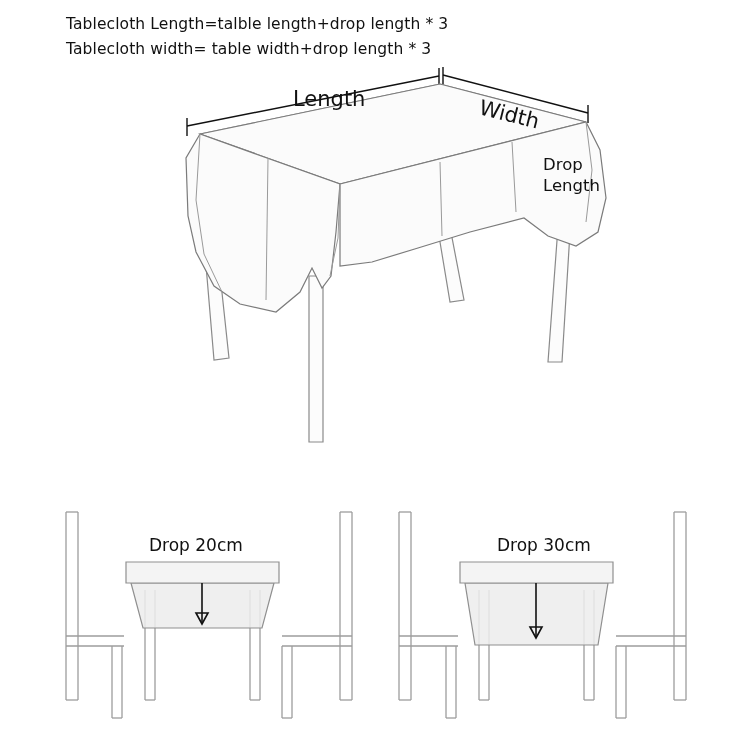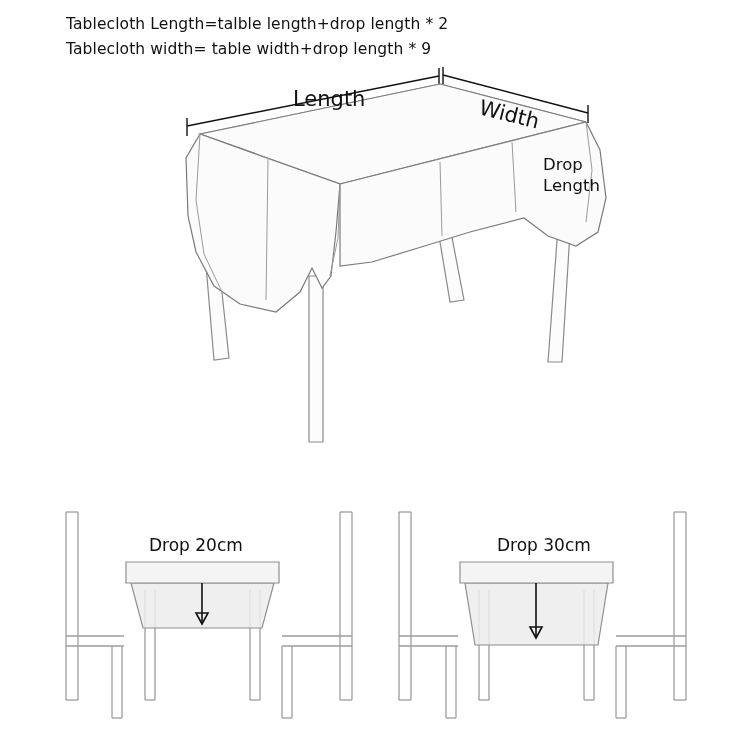--- a/index.html
+++ b/index.html
@@ -95,22 +95,22 @@
     stroke-width: 1.6;
     fill: none;
   }
 </style>
 </head>
 <body>
 
 <div id="page">
 
   <div class="formula-block">
-    <div class="formula-line">Tablecloth Length=talble length+drop length * 2</div>
-    <div class="formula-line">Tablecloth width= table width+drop length * 9</div>
+    <div class="formula-line">Tablecloth Length=talble length+drop length * 3</div>
+    <div class="formula-line">Tablecloth width= table width+drop length * 3</div>
   </div>
 
   <svg class="diagram" viewBox="0 0 750 750">
 
     <g>
 
       <g>
         <path class="dim-line" d="M 187 126 L 439 76"></path>
         <path class="dim-line" d="M 187 118 L 187 136"></path>
         <path class="dim-line" d="M 439 68 L 439 86"></path>

